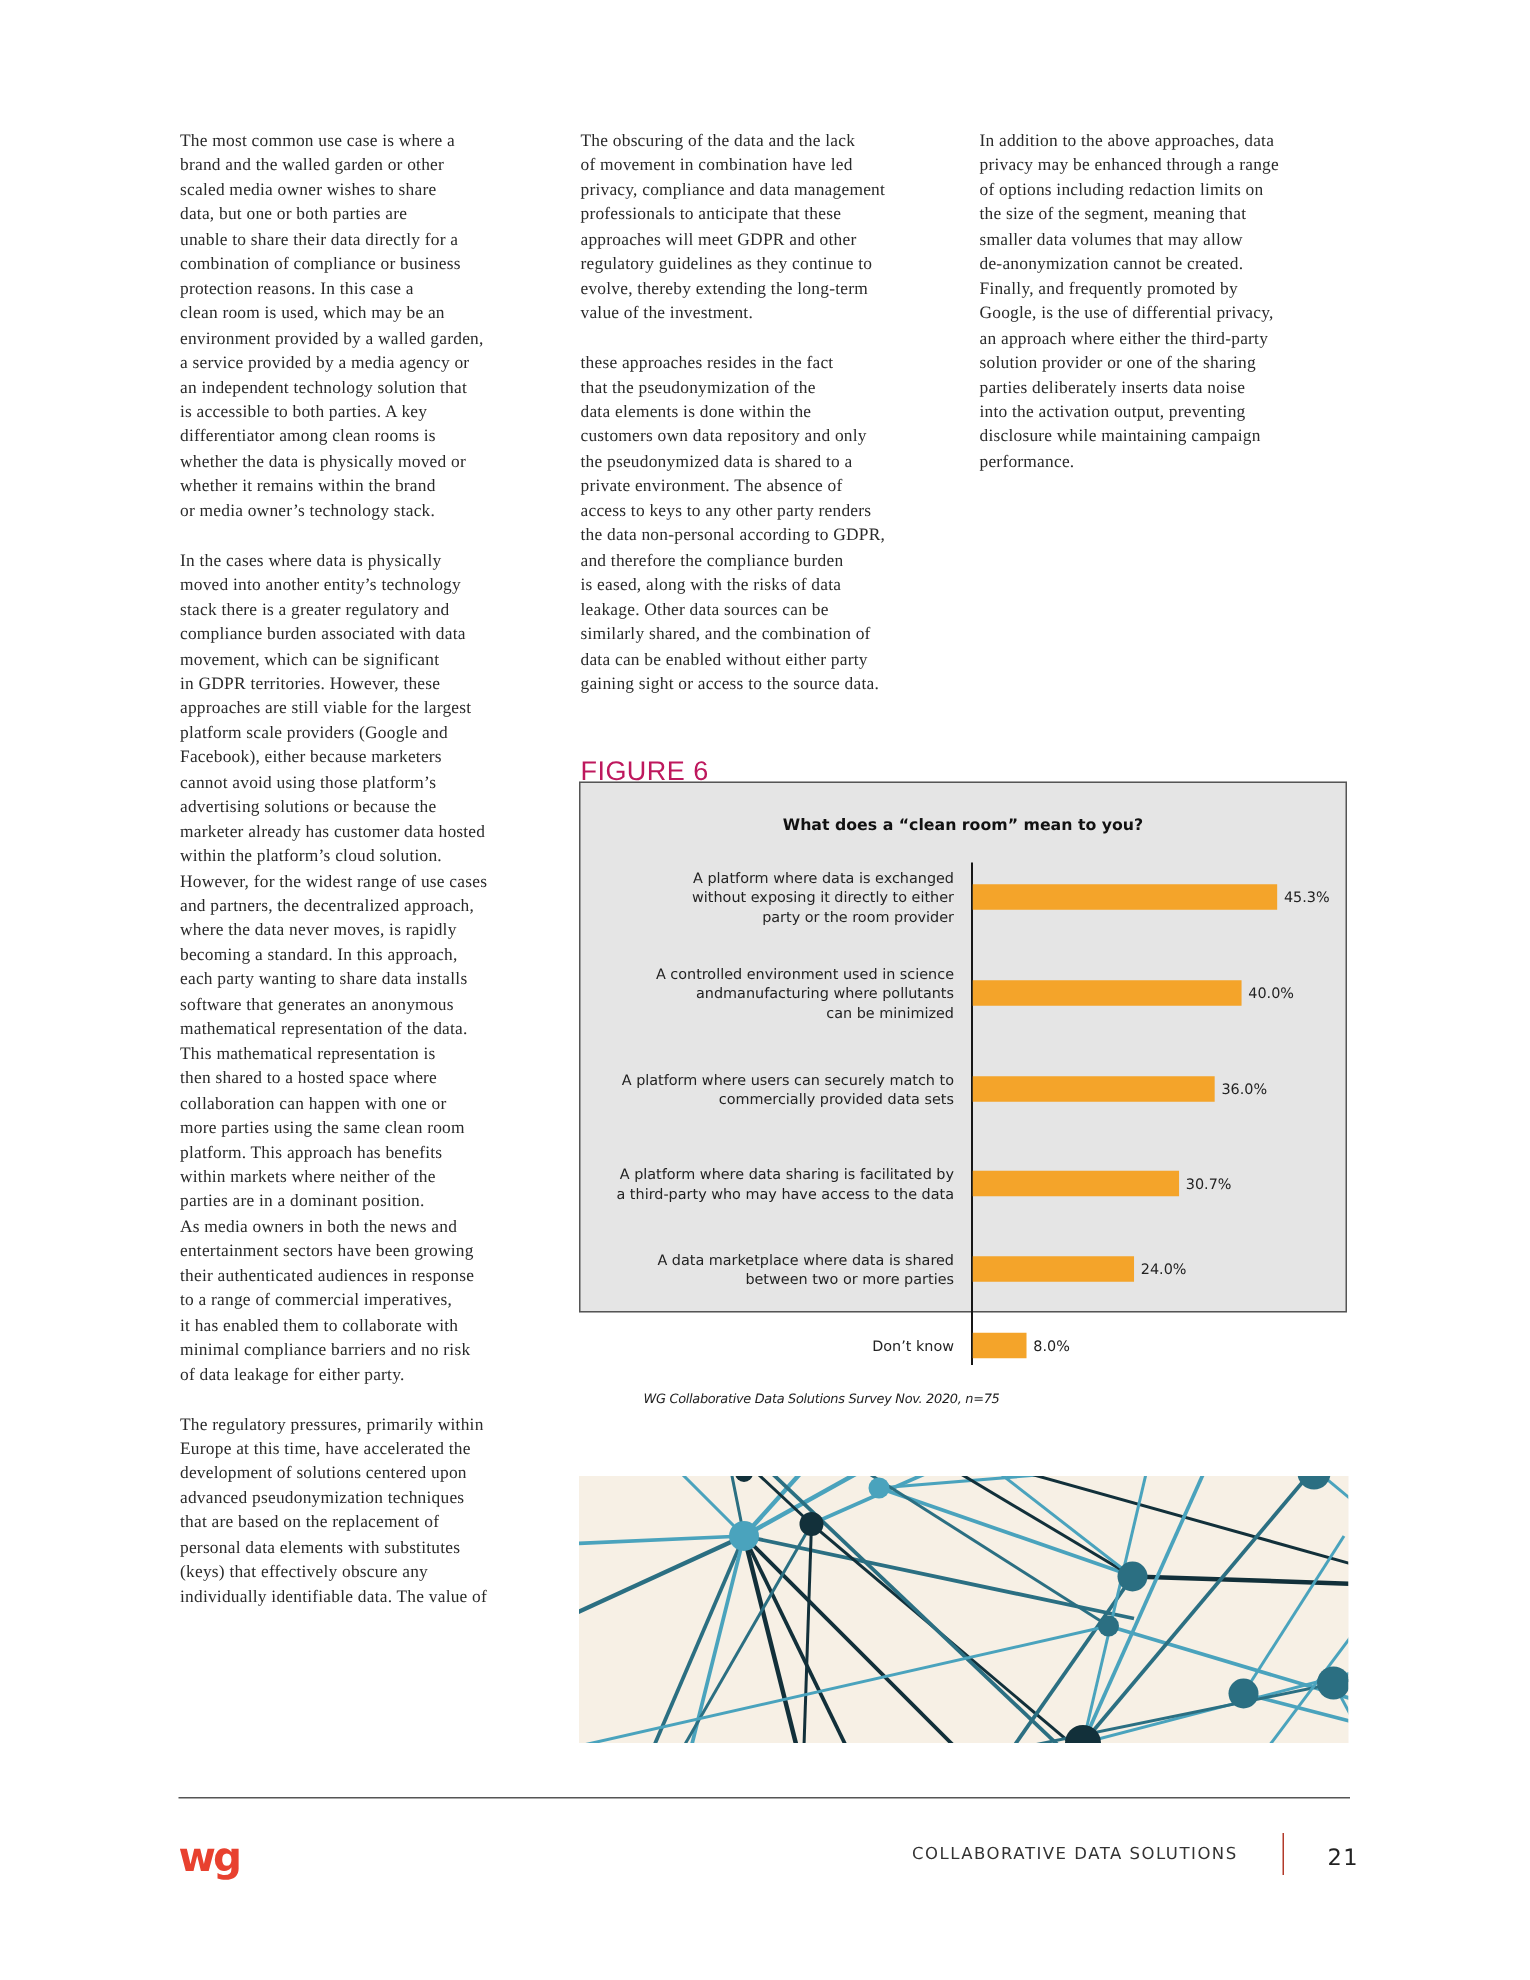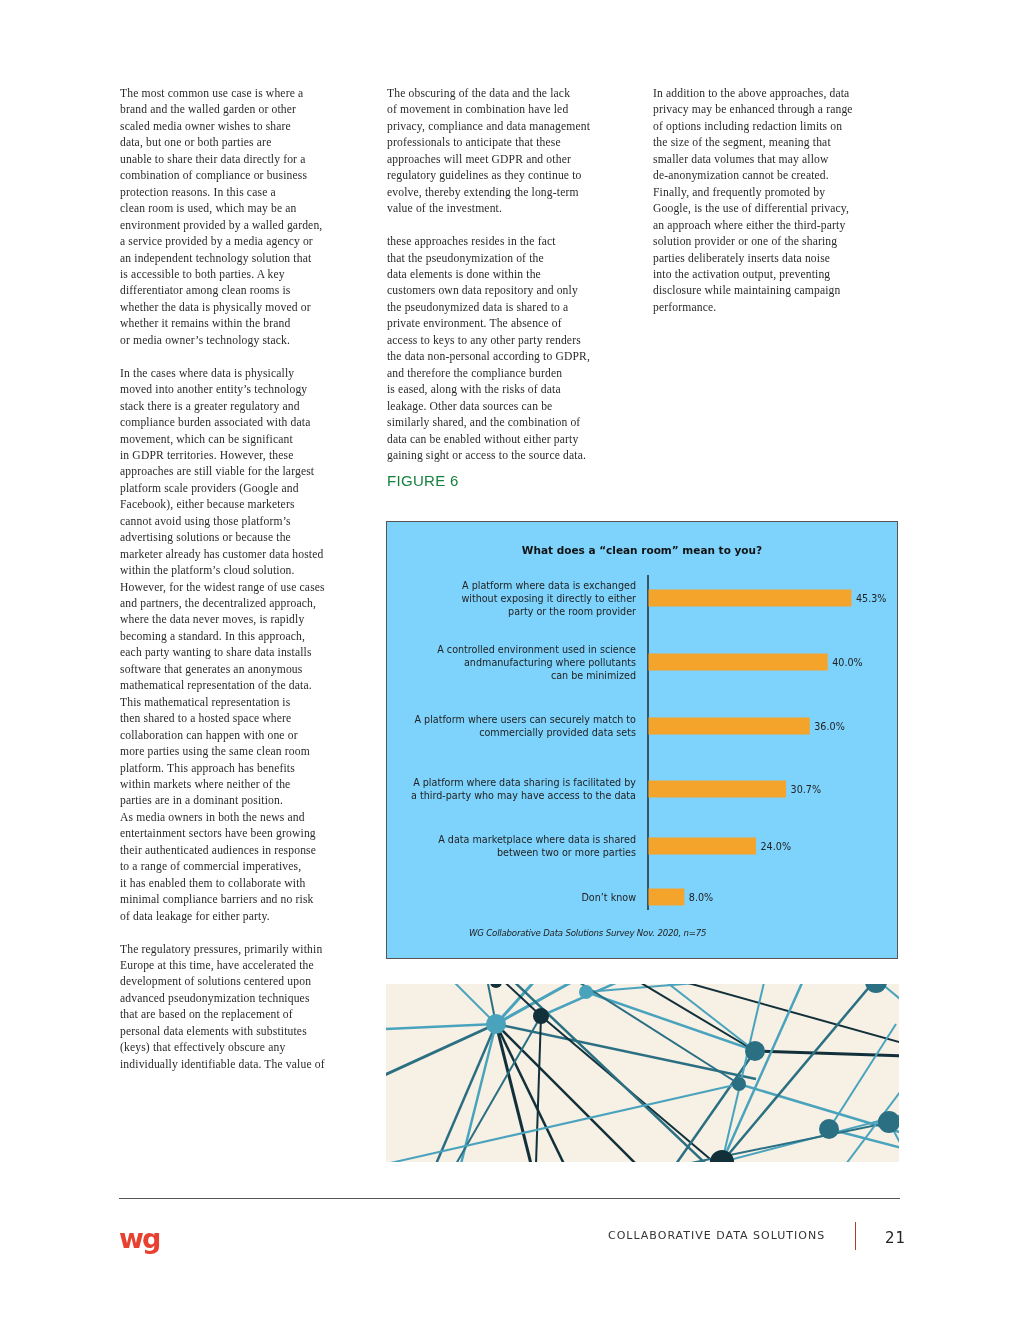--- a/index.html
+++ b/index.html
@@ -2,27 +2,27 @@
 <html><head>
 <meta charset="utf-8">
 <style>
   html, body { margin:0; padding:0; background:#ffffff; }
   body { width:1020px; height:1320px; position:relative; overflow:hidden; font-family:"DejaVu Serif", serif; color:#2a2a2a; }
   .col { position:absolute; top:86px; font-size:11.6px; line-height:16.45px; font-family:"Liberation Serif", "DejaVu Serif", serif; letter-spacing:0.15px; }
   .col p { margin:0 0 16.45px 0; white-space:pre-line; }
   #col1 { left:120px; width:260px; }
   #col2 { left:387px; width:255px; }
   #col3 { left:653px; width:255px; }
-  .fig-label { position:absolute; left:387px; top:472px; font-family:"Liberation Sans", sans-serif; font-size:15px; color:#15803d; letter-spacing:0.3px; }
-  .chart-box { position:absolute; left:386px; top:521px; width:512px; height:438px; border:1px solid #555; box-sizing:border-box; background:#7dd3fc; }
+  .fig-label { position:absolute; left:387px; top:504px; font-family:"Liberation Sans", sans-serif; font-size:18px; color:#be185d; letter-spacing:0.3px; }
+  .chart-box { position:absolute; left:386px; top:521px; width:512px; height:354px; border:1px solid #555; box-sizing:border-box; background:#e5e5e5; }
   .chart-title { position:absolute; left:0; right:0; top:22px; text-align:center; font-family:"DejaVu Sans", sans-serif; font-weight:bold; font-size:10.5px; color:#111; }
   #chart-svg { position:absolute; left:0; top:0; }
   .cat-label { font-family:"DejaVu Sans", sans-serif; font-size:9.6px; fill:#222; }
   .val-label { font-family:"DejaVu Sans", sans-serif; font-size:9.6px; fill:#222; }
-  .source { position:absolute; left:42px; top:406px; font-family:"DejaVu Sans", sans-serif; font-style:italic; font-size:8.6px; color:#222; letter-spacing:-0.2px;margin-left:40px; }
+  .source { position:absolute; left:42px; top:406px; font-family:"DejaVu Sans", sans-serif; font-style:italic; font-size:8.6px; color:#222; letter-spacing:-0.2px; }
   .network { position:absolute; left:386px; top:984px; width:513px; height:178px; background:#f7f0e5; overflow:hidden; }
   .footer-rule { position:absolute; left:119px; top:1198px; width:781px; height:1px; background:#555; }
   .logo { position:absolute; left:119px; top:1225px; font-family:"DejaVu Sans", sans-serif; font-weight:bold; font-size:27px; color:#e8412f; letter-spacing:-2px; line-height:1; }
   .logo-tag { position:absolute; left:159px; top:1232px; width:40px; height:10px; font-family:"DejaVu Sans", sans-serif; font-size:4px; color:#888; line-height:5px; }
   .footer-title { position:absolute; left:608px; top:1229px; font-family:"DejaVu Sans", sans-serif; font-size:11px; letter-spacing:1px; color:#333; }
   .footer-sep { position:absolute; left:855px; top:1222px; width:1px; height:28px; background:#b23a2a; }
   .page-num { position:absolute; left:885px; top:1229px; font-family:"DejaVu Sans", sans-serif; font-size:15px; letter-spacing:1px; color:#222; }
 </style>
 </head>
 <body>

